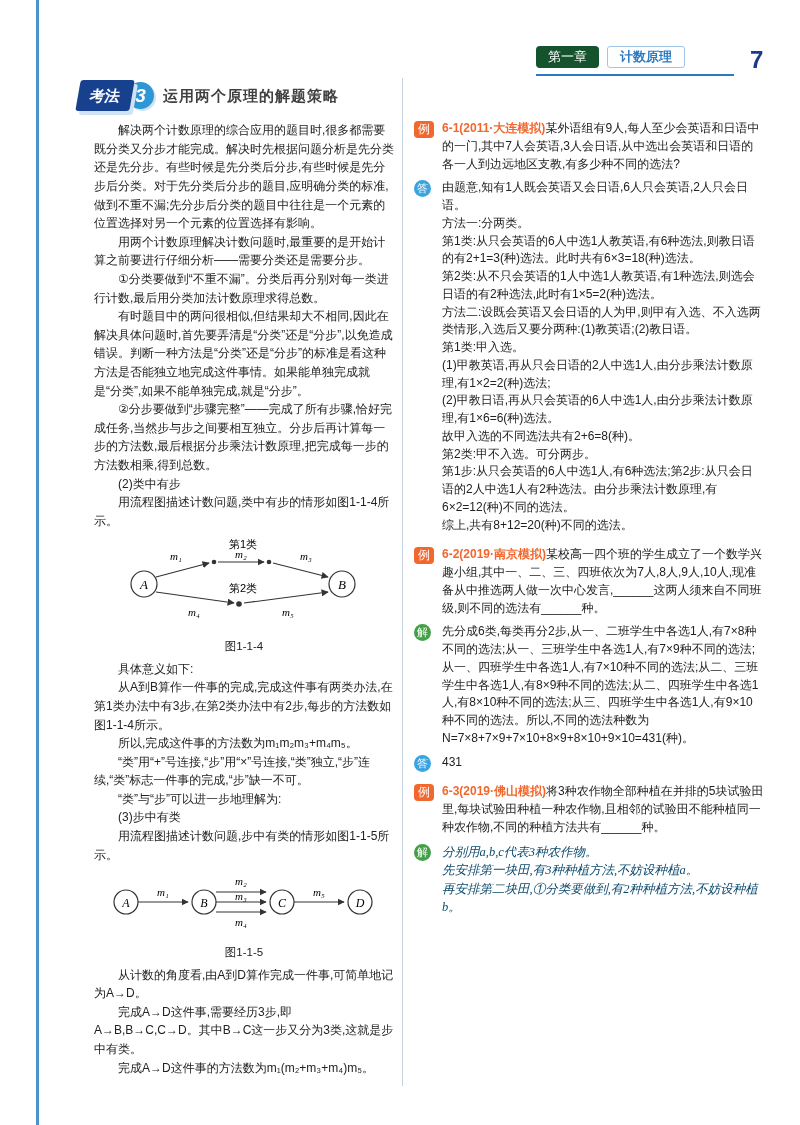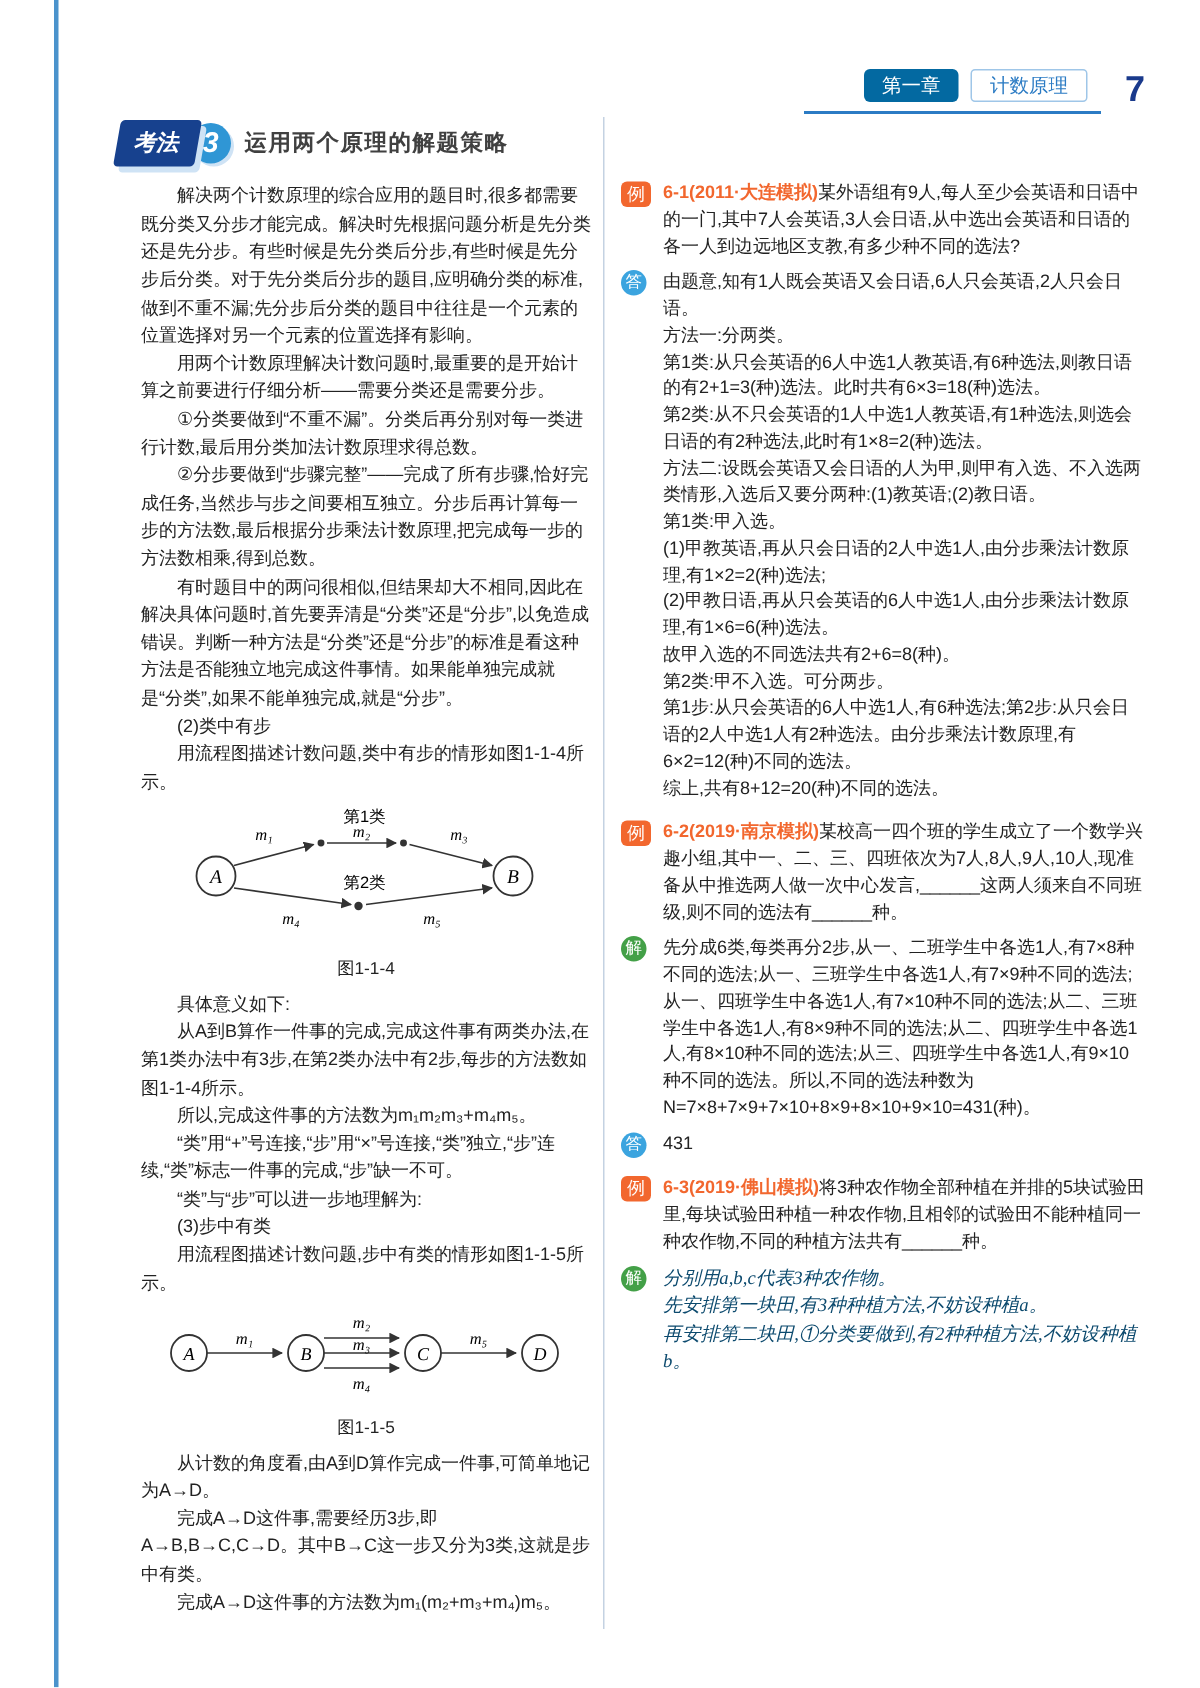--- a/index.html
+++ b/index.html
@@ -3,22 +3,22 @@
 <meta charset="utf-8">
 <style>
   html,body{margin:0;padding:0;background:#ffffff;}
   .page{position:relative;width:800px;height:1125px;background:#fff;overflow:hidden;
         font-family:"Liberation Sans","DejaVu Sans",sans-serif;color:#222;}
   .left-rule{position:absolute;left:36px;top:0;width:3px;height:1125px;background:#4b93cc;}
 
   
   .page-header{position:absolute;top:46px;left:536px;display:flex;align-items:flex-start;gap:16px;}
   .chapter-tags{display:flex;gap:8px;align-items:center;border-bottom:2px solid #2b7bc4;padding-bottom:6px;min-width:198px;}
-  .chapter-badge{background:#0369a1;color:#fff;border-radius:4px;padding:2px 12px;font-size:13px;margin-left:40px;}
-  .chapter-name{color:#2b7bc4;border:1px solid #9fc6e8;border-radius:3px;padding:1px 12px;font-size:13px;font-weight:normal;}
+  .chapter-badge{background:#14532d;color:#fff;border-radius:4px;padding:2px 12px;font-size:13px;}
+  .chapter-name{color:#2b7bc4;border:1px solid #9fc6e8;border-radius:3px;padding:1px 12px;font-size:13px;font-weight:bold;}
   .page-number{color:#1a3a8c;font-size:24px;font-weight:bold;line-height:1;margin-top:2px;}
 
   
   .divider{position:absolute;left:402px;top:78px;width:1px;height:1008px;background:#c4d2e2;}
   .col-left{position:absolute;left:94px;top:80px;width:300px;font-size:12px;line-height:1.55;}
   .col-right{position:absolute;left:414px;top:114px;width:350px;font-size:12px;line-height:1.48;}
 
   
   .method-header{display:flex;align-items:center;margin:0 0 10px -16px;}
   .kaofa-badge{background:#17418e;color:#fff;font-weight:bold;font-size:15px;padding:4px 12px;
@@ -66,22 +66,22 @@
   <div class="col-left">
     <div class="method-header">
       <span class="kaofa-badge">考法</span>
       <span class="kaofa-num">3</span>
       <span class="method-title">运用两个原理的解题策略</span>
     </div>
 
     <p class="para">解决两个计数原理的综合应用的题目时,很多都需要既分类又分步才能完成。解决时先根据问题分析是先分类还是先分步。有些时候是先分类后分步,有些时候是先分步后分类。对于先分类后分步的题目,应明确分类的标准,做到不重不漏;先分步后分类的题目中往往是一个元素的位置选择对另一个元素的位置选择有影响。</p>
     <p class="para">用两个计数原理解决计数问题时,最重要的是开始计算之前要进行仔细分析——需要分类还是需要分步。</p>
     <p class="para">①分类要做到“不重不漏”。分类后再分别对每一类进行计数,最后用分类加法计数原理求得总数。</p>
+    <p class="para">有时题目中的两问很相似,但结果却大不相同,因此在解决具体问题时,首先要弄清是“分类”还是“分步”,以免造成错误。判断一种方法是“分类”还是“分步”的标准是看这种方法是否能独立地完成这件事情。如果能单独完成就是“分类”,如果不能单独完成,就是“分步”。</p>
     <p class="para">②分步要做到“步骤完整”——完成了所有步骤,恰好完成任务,当然步与步之间要相互独立。分步后再计算每一步的方法数,最后根据分步乘法计数原理,把完成每一步的方法数相乘,得到总数。</p>
-    <p class="para">有时题目中的两问很相似,但结果却大不相同,因此在解决具体问题时,首先要弄清是“分类”还是“分步”,以免造成错误。判断一种方法是“分类”还是“分步”的标准是看这种方法是否能独立地完成这件事情。如果能单独完成就是“分类”,如果不能单独完成,就是“分步”。</p>
     <p class="para">(2)类中有步</p>
     <p class="para">用流程图描述计数问题,类中有步的情形如图1-1-4所示。</p>
 
     <figure>
       <svg width="256" height="94" viewBox="0 0 256 94">
         <defs>
           <marker id="arr1" viewBox="0 0 10 10" refX="9" refY="5" markerWidth="6.5" markerHeight="6.5" orient="auto-start-reverse">
             <path d="M0,0 L10,5 L0,10 z" fill="#333"></path>
           </marker>
         </defs>
@@ -161,21 +161,21 @@
       <div class="block">
         <span class="badge-li">例</span>
         <p><span class="ex-label">6-1(2011·大连模拟)</span><span>某外语组有9人,每人至少会英语和日语中的一门,其中7人会英语,3人会日语,从中选出会英语和日语的各一人到边远地区支教,有多少种不同的选法?</span></p>
       </div>
       <div class="block">
         <span class="badge-round da">答</span>
         <div>
           <p>由题意,知有1人既会英语又会日语,6人只会英语,2人只会日语。</p>
           <p>方法一:分两类。</p>
           <p>第1类:从只会英语的6人中选1人教英语,有6种选法,则教日语的有2+1=3(种)选法。此时共有6×3=18(种)选法。</p>
-          <p>第2类:从不只会英语的1人中选1人教英语,有1种选法,则选会日语的有2种选法,此时有1×8=2(种)选法。</p>
+          <p>第2类:从不只会英语的1人中选1人教英语,有1种选法,则选会日语的有2种选法,此时有1×5=2(种)选法。</p>
           <p>方法二:设既会英语又会日语的人为甲,则甲有入选、不入选两类情形,入选后又要分两种:(1)教英语;(2)教日语。</p>
           <p>第1类:甲入选。</p>
           <p>(1)甲教英语,再从只会日语的2人中选1人,由分步乘法计数原理,有1×2=2(种)选法;</p>
           <p>(2)甲教日语,再从只会英语的6人中选1人,由分步乘法计数原理,有1×6=6(种)选法。</p>
           <p>故甲入选的不同选法共有2+6=8(种)。</p>
           <p>第2类:甲不入选。可分两步。</p>
           <p>第1步:从只会英语的6人中选1人,有6种选法;第2步:从只会日语的2人中选1人有2种选法。由分步乘法计数原理,有6×2=12(种)不同的选法。</p>
           <p>综上,共有8+12=20(种)不同的选法。</p>
         </div>
       </div>

